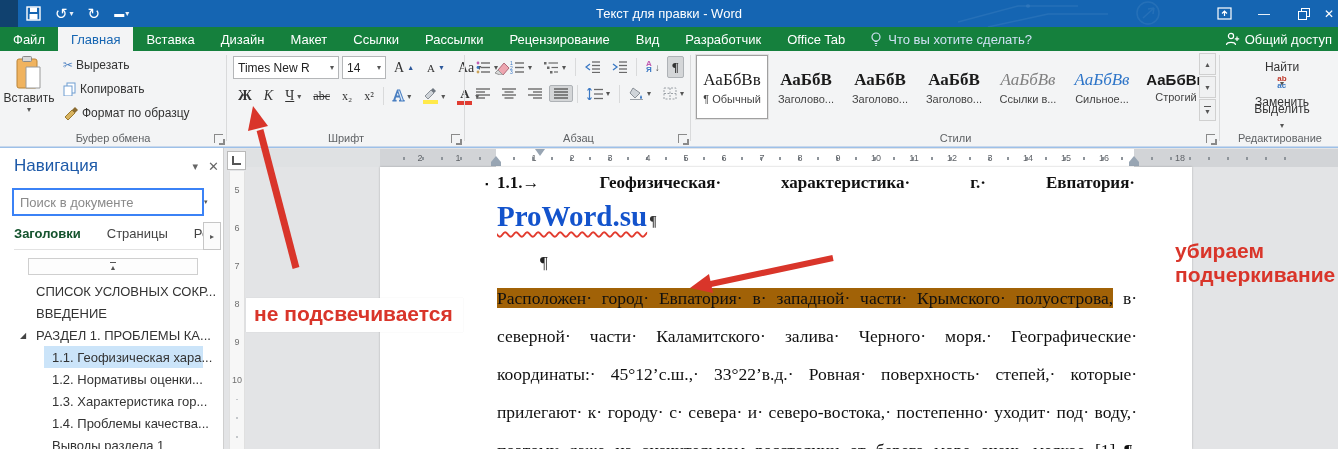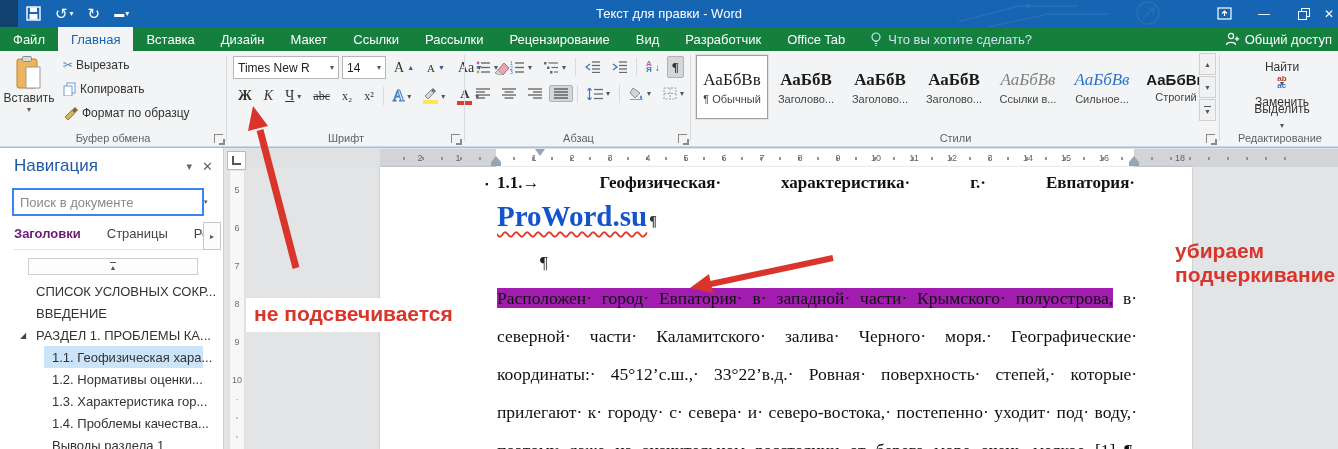--- a/index.html
+++ b/index.html
@@ -60,28 +60,28 @@
   .stylecard.v-strong .sample{font-style:italic;color:#2e75c8;}
   .stylecard.v-strict .sample{font-family:"Liberation Sans",sans-serif;font-weight:bold;font-size:15px;}
   .sg-scroll{position:absolute;right:2px;top:2px;width:17px;display:flex;flex-direction:column;gap:1px;}
   .sg-scroll .sbtn{height:20px;background:#f0f1f2;border:1px solid #d0d0d0;display:flex;align-items:center;justify-content:center;font-size:7px;color:#555;flex-direction:column;line-height:1;}
   
   .edit-row{display:flex;align-items:center;gap:5px;font-size:12px;color:#333;height:21px;padding-left:4px;flex-direction:column;}
   
   .workspace{position:absolute;left:0;top:148px;width:1338px;height:301px;background:#e3e4e6;}
   
   .nav{position:absolute;left:0;top:0;width:223px;height:301px;background:#fff;border-right:1px solid #cfcfcf;}
-  .nav-head{position:absolute;left:14px;top:8px;right:10px;display:flex;align-items:center;}
+  .nav-head{position:absolute;left:14px;top:8px;right:4px;display:flex;align-items:center;}
   .nav-title{font-size:17px;color:#1e5aa8;flex:1;}
   .nav-head .hbtn{color:#666;font-size:11px;margin-left:10px;}
   .nav-search{position:absolute;left:12px;top:40px;width:188px;height:24px;border:2px solid #3b82f6;display:flex;align-items:center;background:#fff;}
   .nav-search input{border:0;outline:0;flex:1;font-size:13px;color:#333;padding:0 6px;font-family:"Liberation Sans",sans-serif;background:transparent;}
   .nav-search input::placeholder{color:#8a8a8a;}
   .nav-tabs{position:absolute;left:14px;top:78px;right:0;display:flex;gap:26px;font-size:13px;color:#444;border-bottom:1px solid #e2e2e2;padding-bottom:8px;width:195px;}
-  .nav-tab.active{color:#701a75;font-weight:bold;}
+  .nav-tab.active{color:#14532d;font-weight:bold;}
   .nav-tab.clip{max-width:22px;overflow:hidden;white-space:nowrap;}
   .nav-more{position:absolute;right:2px;top:74px;width:16px;height:26px;border:1px solid #c6c6c6;background:#fbfbfb;display:flex;align-items:center;justify-content:center;font-size:8px;color:#555;}
   .nav-collapse{position:absolute;left:28px;top:110px;width:168px;height:15px;border:1px solid #cfcfcf;background:#fdfdfd;display:flex;align-items:center;justify-content:center;}
   .nav-collapse .cg{font-size:7px;color:#555;border-top:1px solid #555;padding-top:1px;line-height:1;}
   .nav-list{position:absolute;left:0;top:132px;right:2px;}
   .nav-item{position:relative;height:22px;display:flex;align-items:center;font-size:13px;color:#333;padding-left:36px;white-space:nowrap;overflow:hidden;}
   .nav-item .tri{visibility:hidden;position:absolute;left:20px;font-size:8px;color:#444;}
   .nav-item.expanded .tri{visibility:visible;}
   .nav-item.lvl2{padding-left:52px;}
   .nav-item.active::before{content:"";position:absolute;left:44px;right:18px;top:0;bottom:0;background:#cbe4f9;z-index:0;}
@@ -112,21 +112,21 @@
   .page{position:absolute;left:380px;top:19px;width:812px;height:282px;background:#fff;box-shadow:0 0 2px rgba(0,0,0,.25);}
   .doc-heading{position:absolute;left:117px;top:6px;width:638px;font-family:"Liberation Serif",serif;font-weight:bold;font-size:17px;color:#111;text-align:justify;text-align-last:justify;}
   .doc-bullet{position:absolute;left:105px;top:12px;font-size:9px;color:#000;}
   .doc-logo{position:absolute;left:117px;top:33px;font-family:"Liberation Serif",serif;font-weight:bold;font-size:29px;color:#1353cc;
             text-decoration:underline;text-decoration-style:wavy;text-decoration-color:#e23b2e;text-decoration-thickness:2px;text-underline-offset:5px;}
   .doc-logo .pil{font-size:14px;color:#333;text-decoration:none;display:inline-block;margin-left:2px;}
   .doc-pilcrow{position:absolute;left:160px;top:86px;font-family:"Liberation Serif",serif;font-size:17px;color:#222;}
   .doc-body{position:absolute;left:117px;top:112px;width:640px;}
   .dline{font-family:"Liberation Serif",serif;font-size:17.5px;color:#101010;height:38px;line-height:38px;text-align:justify;text-align-last:justify;overflow:hidden;}
   .dline.lastline{text-align-last:auto;}
-  .dline .sel{background:#a21caf;}
+  .dline .sel{background:#a16207;}
   
   .ann-top{position:absolute;left:795px;top:72px;font-size:21px;font-weight:bold;color:#d9352a;z-index:40;}
   .ann-left{position:absolute;left:246px;top:150px;background:#fff;padding:3px 10px 5px 8px;font-size:21px;font-weight:bold;color:#d9352a;line-height:26px;z-index:40;box-shadow:0 0 1px rgba(0,0,0,.1);}
   .arrows{position:absolute;left:0;top:0;width:1338px;height:449px;z-index:50;pointer-events:none;}
 </style>
 </head>
 <body>
 
 <div class="app">
 

